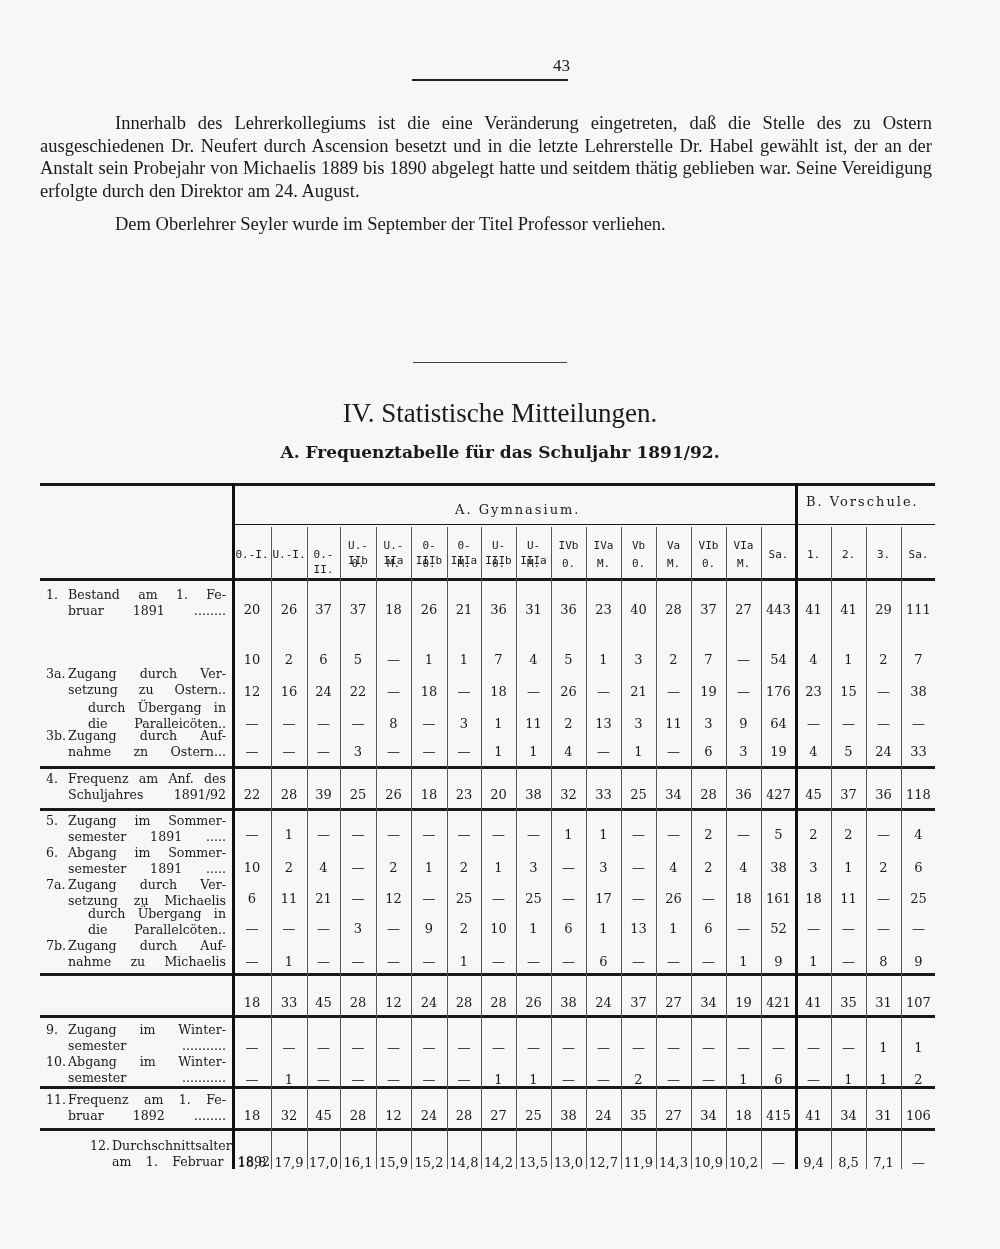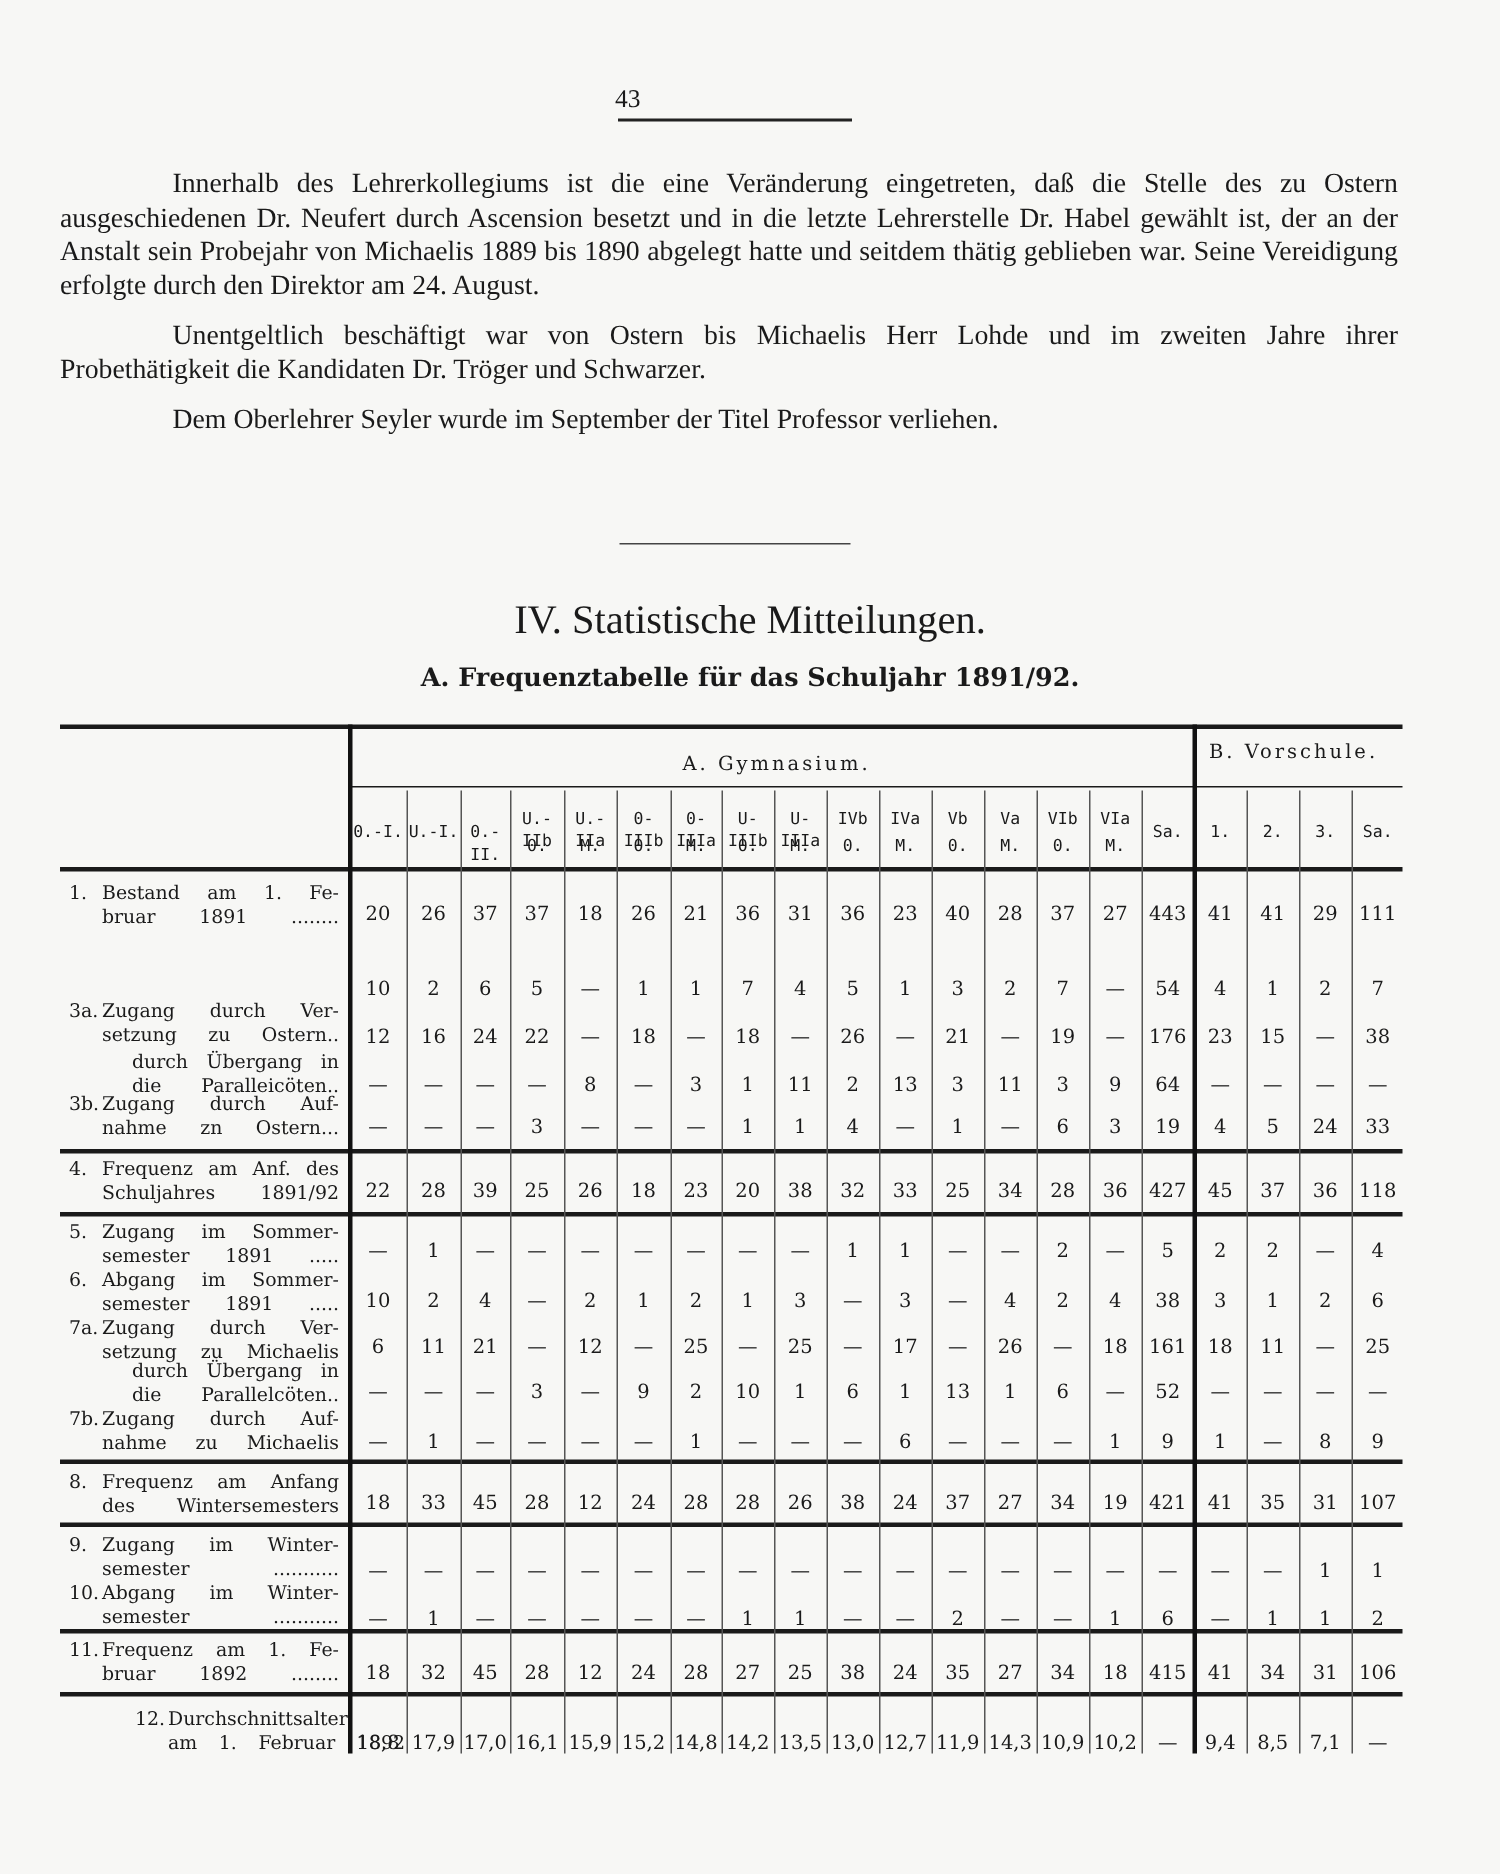--- a/index.html
+++ b/index.html
@@ -1,18 +1,18 @@
 <!DOCTYPE html>
 <html><head>
 <meta charset="utf-8">
 <style>
   html, body { margin:0; padding:0; background:#f7f7f5; }
   body { width:1000px; height:1249px; position:relative; overflow:hidden;
          font-family:"DejaVu Serif","Liberation Serif",serif; color:#1a1a1a; }
-  .pagenum { position:absolute; left:410px; top:56px; width:160px; text-align:left;
+  .pagenum { position:absolute; left:410px; top:56px; width:160px; text-align:right;
              font-size:17px; font-family:"Liberation Serif",serif; }
   .pagenum-rule { position:absolute; left:412px; top:79px; width:156px; height:2px; background:#222; }
   .prose { position:absolute; left:40px; width:892px; font-family:"Liberation Serif",serif;
            font-size:18.5px; line-height:22.5px; text-align:justify; }
   .prose p { margin:0; }
   .prose p.ind { text-indent:75px; margin-top:11px; }
   .midrule { position:absolute; left:413px; top:362px; width:154px; height:1px; background:#444; }
   .h1 { position:absolute; left:0; width:1000px; top:398px; text-align:center;
         font-family:"Liberation Serif",serif; font-size:27px; }
   .h2 { position:absolute; left:0; width:1000px; top:442px; text-align:center;
@@ -36,21 +36,20 @@
   .rlabel .cont2 { display:block; padding-left:42px; text-align:justify; text-align-last:justify; }
 </style>
 </head>
 <body>
 
 <div class="pagenum">43</div>
 <div class="pagenum-rule"></div>
 
 <div class="prose" style="top:101px;">
   <p class="ind">Innerhalb des Lehrerkollegiums ist die eine Veränderung eingetreten, daß die Stelle des zu Ostern ausgeschiedenen Dr. Neufert durch Ascension besetzt und in die letzte Lehrerstelle Dr. Habel gewählt ist, der an der Anstalt sein Probejahr von Michaelis 1889 bis 1890 abgelegt hatte und seitdem thätig geblieben war. Seine Vereidigung erfolgte durch den Direktor am 24. August.</p>
-  <p class="ind">Unentgeltlich beschäftigt war von Ostern bis Michaelis Herr Lohde und im zweiten Jahre ihrer Probethätigkeit die Kandidaten Dr. Tröger und Schwarzer.</p>
   <p class="ind">Dem Oberlehrer Seyler wurde im September der Titel Professor verliehen.</p>
 </div>
 
 <div class="midrule"></div>
 <div class="h1">IV. Statistische Mitteilungen.</div>
 <div class="h2">A. Frequenztabelle für das Schuljahr 1891/92.</div>
 
 <div class="tbl" id="tbl">
   <div class="grp" style="left:455px; top:502px;">A. Gymnasium.</div>
   <div class="grp" style="left:806px; top:494px;">B. Vorschule.</div>
@@ -368,24 +367,20 @@
     <div class="cell" style="left: 586px; top: 954px; width: 35px;">6</div>
     <div class="cell" style="left: 621px; top: 954px; width: 35px;">—</div>
     <div class="cell" style="left: 656px; top: 954px; width: 35px;">—</div>
     <div class="cell" style="left: 691px; top: 954px; width: 35px;">—</div>
     <div class="cell" style="left: 726px; top: 954px; width: 35px;">1</div>
     <div class="cell" style="left: 761px; top: 954px; width: 35px;">9</div>
     <div class="cell" style="left: 796px; top: 954px; width: 35px;">1</div>
     <div class="cell" style="left: 831px; top: 954px; width: 35px;">—</div>
     <div class="cell" style="left: 866px; top: 954px; width: 35px;">8</div>
     <div class="cell" style="left: 901px; top: 954px; width: 35px;">9</div>
-    <div class="rlabel" style="top: 980px;">
-      <span class="line" style="text-align-last: justify;"><span class="num">8.</span><span>Frequenz am Anfang</span></span>
-      <span class="cont">des Wintersemesters</span>
-    </div>
     <div class="cell" style="left: 233px; top: 995px; width: 38px;">18</div>
     <div class="cell" style="left: 271px; top: 995px; width: 36px;">33</div>
     <div class="cell" style="left: 307px; top: 995px; width: 33px;">45</div>
     <div class="cell" style="left: 340px; top: 995px; width: 36px;">28</div>
     <div class="cell" style="left: 376px; top: 995px; width: 35px;">12</div>
     <div class="cell" style="left: 411px; top: 995px; width: 36px;">24</div>
     <div class="cell" style="left: 447px; top: 995px; width: 34px;">28</div>
     <div class="cell" style="left: 481px; top: 995px; width: 35px;">28</div>
     <div class="cell" style="left: 516px; top: 995px; width: 35px;">26</div>
     <div class="cell" style="left: 551px; top: 995px; width: 35px;">38</div>

